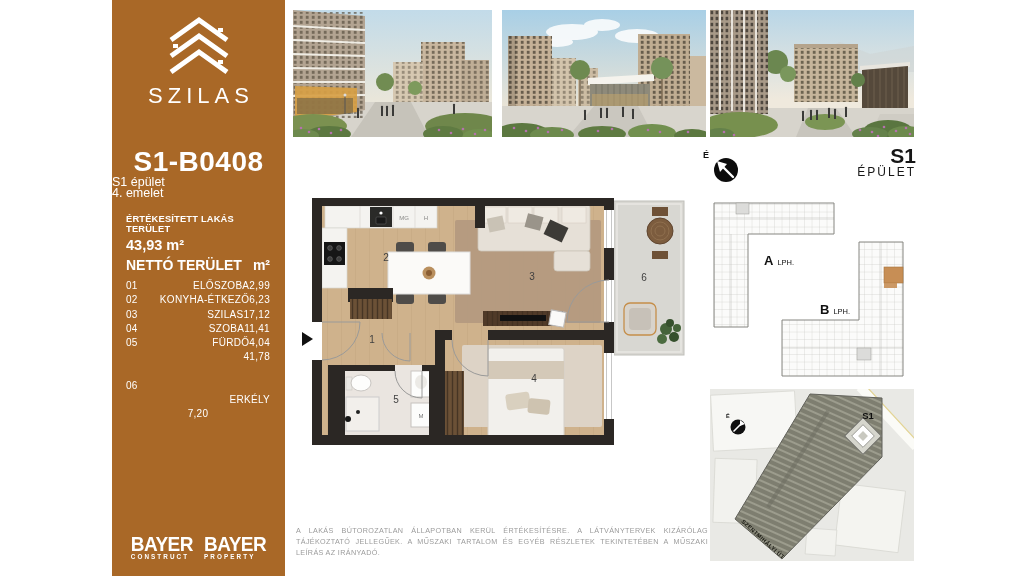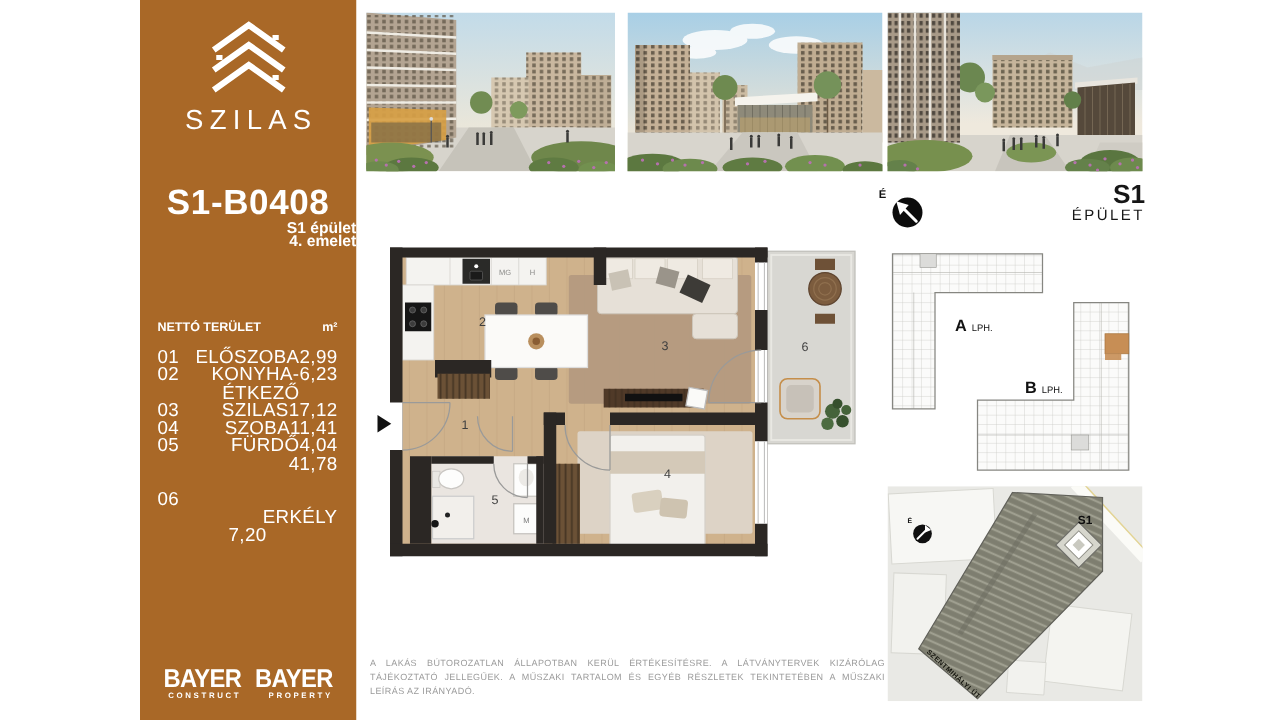--- a/index.html
+++ b/index.html
@@ -9,36 +9,36 @@
     font-family:"Liberation Sans", sans-serif; overflow:hidden;
   }
   
   .sidebar { position:absolute; left:112px; top:0; width:173px; height:576px;
     background:#a96827; color:#fff; }
   .s-logo { position:absolute; top:13px; left:0; right:0; display:flex; justify-content:center; }
   .brand { position:absolute; top:86px; width:100%; text-align:center;
     font-size:22px; letter-spacing:5px; line-height:20px; font-weight:400; padding-left:5px; }
   .unit-id { position:absolute; top:146px; width:100%; text-align:center;
     font-size:28px; font-weight:700; letter-spacing:.5px; }
-  .unit-sub { position:absolute; top:177px; width:100%; text-align:right;
-    font-size:12.5px; font-weight:700; line-height:11px; }
+  .unit-sub { position:absolute; top:177px; width:100%; text-align:left;
+    font-size:12.5px; font-weight:400; line-height:11px; }
   .sold { position:absolute; top:214px; left:14px; right:15px; }
   .sold-label { font-size:9.3px; font-weight:700; letter-spacing:.2px; }
   .sold-value { font-size:14.5px; font-weight:700; margin-top:3px; }
   .net-h { position:absolute; top:257px; left:14px; right:15px; display:flex;
-    justify-content:space-between; font-size:10px; font-weight:700; }
-  .a-table { position:absolute; top:279px; left:14px; right:15px; font-size:15px; letter-spacing:.3px; }
+    justify-content:space-between; font-size:14px; font-weight:700; }
+  .a-table { position:absolute; top:279px; left:14px; right:15px; font-size:10px; letter-spacing:.3px; }
   .a-row { display:flex; line-height:14.3px; }
   .a-num { width:19px; }
   .a-name { flex:1; text-align:right; }
   .a-val { text-align:center; }
   .a-total { text-align:right; line-height:14.3px; }
   .a-row.balcony { margin-top:14px;flex-direction:column; }
   .logos { position:absolute; bottom:16px; left:0; right:0; display:flex; justify-content:center; gap:11px; }
-  .logo-b { text-align:right; }
+  .logo-b { text-align:left; }
   .logo-b .big { font-size:19px; font-weight:800; line-height:15px; letter-spacing:-.5px; transform:scaleY(1.08); }
   .logo-b .div { font-size:6.3px; letter-spacing:2.1px; font-weight:700; margin-top:2px; }
   
   .render { position:absolute; top:10px; height:127px; }
   .render svg { width:100%; height:100%; display:block; }
   #r1 { left:293px; width:199px; }
   #r2 { left:502px; width:204px; }
   #r3 { left:710px; width:204px; }
   
   .plan { position:absolute; left:300px; top:193px; width:386px; height:262px; }
@@ -76,20 +76,24 @@
         </g>
       </svg>
     </div>
     <div class="brand">
       <div>SZILAS</div>
     </div>
     <div class="unit-id">S1-B0408</div>
     <div class="unit-sub">
       <div>S1 épület</div>
       <div>4. emelet</div>
+    </div>
+    <div class="sold">
+      <div class="sold-label">ÉRTÉKESÍTETT LAKÁS TERÜLET</div>
+      <div class="sold-value">43,93 m²</div>
     </div>
     <div class="net-h">
       <span>NETTÓ TERÜLET</span>
       <span>m²</span>
     </div>
     <div class="a-table">
       <div class="a-row">
         <span class="a-num">01</span>
         <span class="a-name">ELŐSZOBA</span>
         <span class="a-val">2,99</span>

